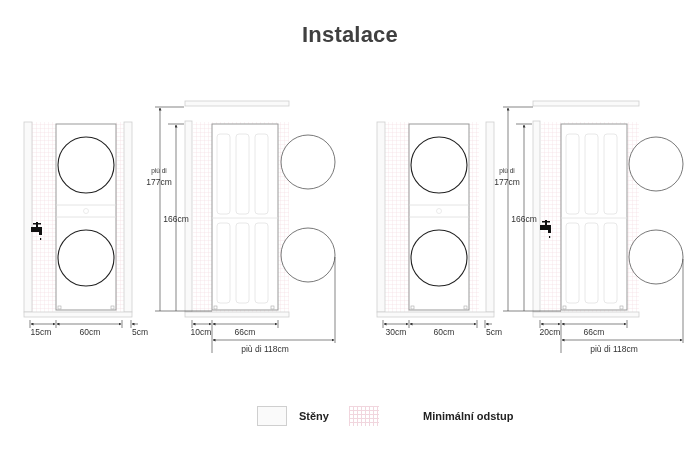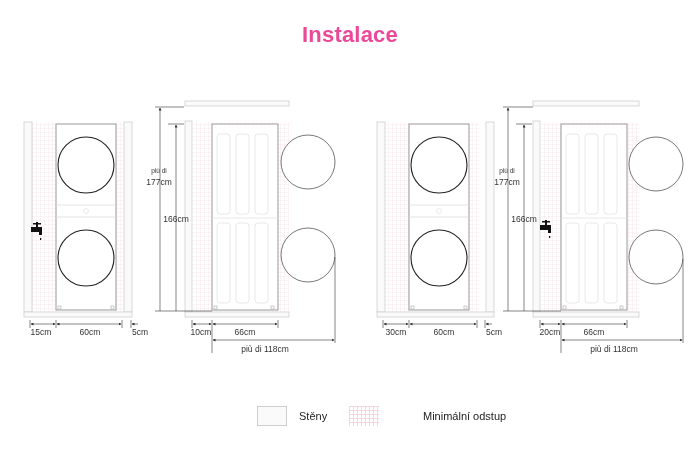--- a/index.html
+++ b/index.html
@@ -1,21 +1,21 @@
 <!DOCTYPE html>
 <html><head>
 <meta charset="utf-8">
 <style>
   html, body { margin: 0; padding: 0; background: #ffffff; }
   body { width: 700px; height: 465px; position: relative; overflow: hidden; font-family: "DejaVu Sans", sans-serif; }
-  .title { position: absolute; left: 0; top: 22px; width: 700px; text-align: center; font-size: 22px; font-weight: bold; color: #ec4899; letter-spacing: 0.2px; font-family: "Liberation Sans", sans-serif; }
+  .title { position: absolute; left: 0; top: 22px; width: 700px; text-align: center; font-size: 22px; font-weight: bold; color: #404040; letter-spacing: 0.2px; font-family: "Liberation Sans", sans-serif; }
   svg { position: absolute; left: 0; top: 0; }
   .lbl { font-family: "Liberation Sans", sans-serif; fill: #333; font-size: 8.5px; }
   .lbl-small { font-family: "Liberation Sans", sans-serif; fill: #333; font-size: 6.5px; }
-  .legend { position: absolute; top: 406px; display: flex; align-items: center; font-family: "Liberation Sans", sans-serif; font-size: 11px; color: #222; font-weight: normal; }
+  .legend { position: absolute; top: 406px; display: flex; align-items: center; font-family: "Liberation Sans", sans-serif; font-size: 11px; color: #222; font-weight: bold; }
   .legend .swatch { width: 30px; height: 20px; border: 1px solid #cfcfcf; background: #fafafa; margin-right: 12px; box-sizing: border-box; }
   .legend .swatch.grid {
     border: none;
     background-color: #fff;
     background-image:
       linear-gradient(to right, #f1d6de 1px, transparent 1px),
       linear-gradient(to bottom, #f1d6de 1px, transparent 1px);
     background-size: 4px 4px;
   }
 </style>

